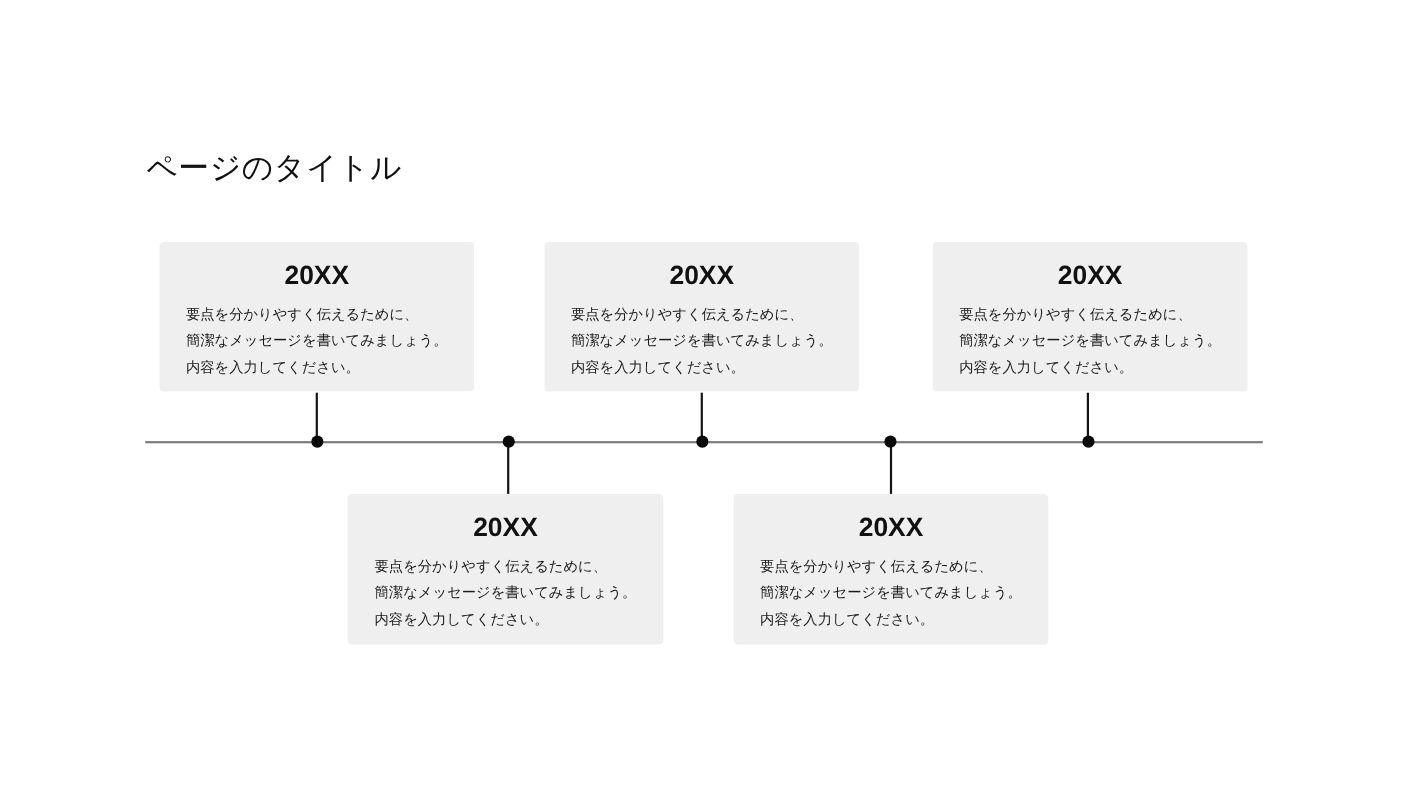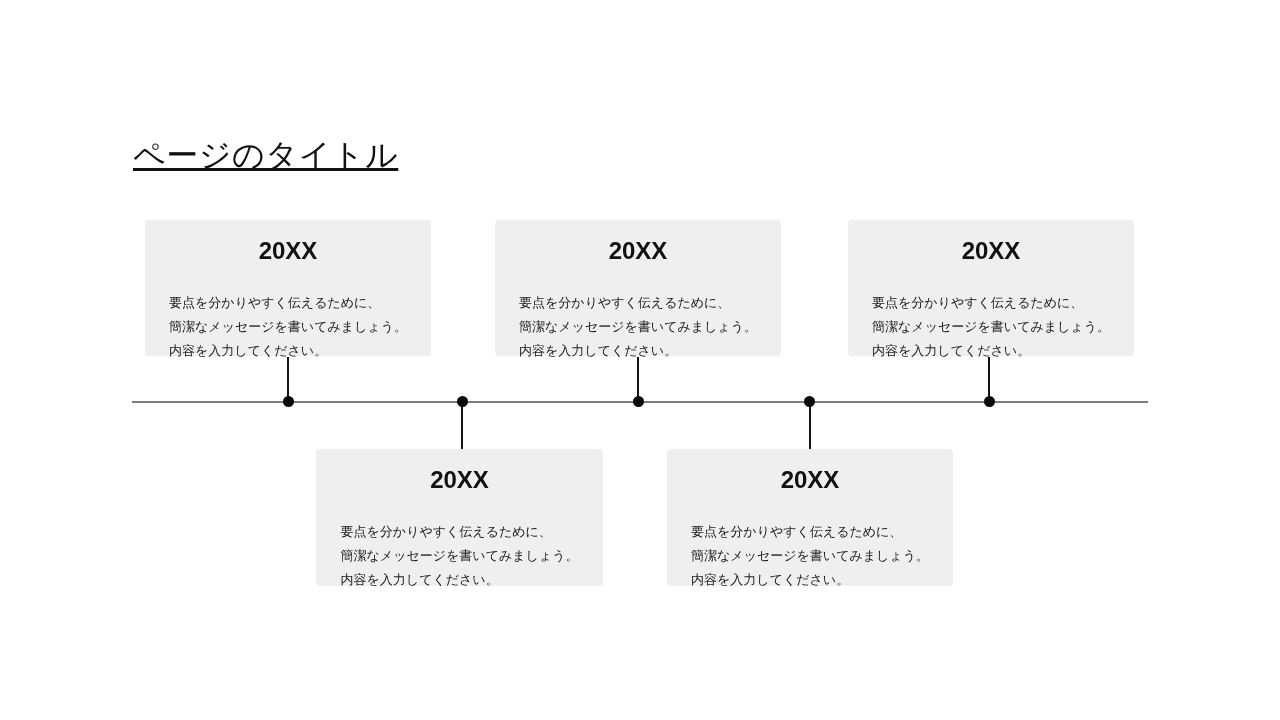--- a/index.html
+++ b/index.html
@@ -11,26 +11,25 @@
     width: 1280px;
     height: 720px;
     background: #ffffff;
     overflow: hidden;
   }
 
   .slide-title {
     position: absolute;
     left: 133px;
     top: 134px;
-    font-size: 32px;
+    font-size: 28px;
     font-weight: 500;
     letter-spacing: 0.5px;
     color: #111111;
     white-space: nowrap;
-    text-decoration: underline;
   }
 
   .timeline-line {
     position: absolute;
     left: 132px;
     top: 401px;
     width: 1016px;
     height: 2px;
     background: #7c7c7c;
   }
@@ -64,21 +63,20 @@
   .event-box {
     position: absolute;
     width: 286px;
     height: 136px;
     background: #efefef;
     border-radius: 4px;
     display: flex;
     flex-direction: column;
     align-items: center;
     padding-top: 17px;
-    gap: 17px;
   }
   .event-box.b1 { left: 145px; top: 220px; }
   .event-box.b2 { left: 495px; top: 220px; }
   .event-box.b3 { left: 848px; top: 220px; }
   .event-box.b4 { left: 316px; top: 449px; width: 287px; height: 137px; }
   .event-box.b5 { left: 667px; top: 449px; height: 137px; }
 
   .event-year {
     font-size: 24px;
     font-weight: 600;

